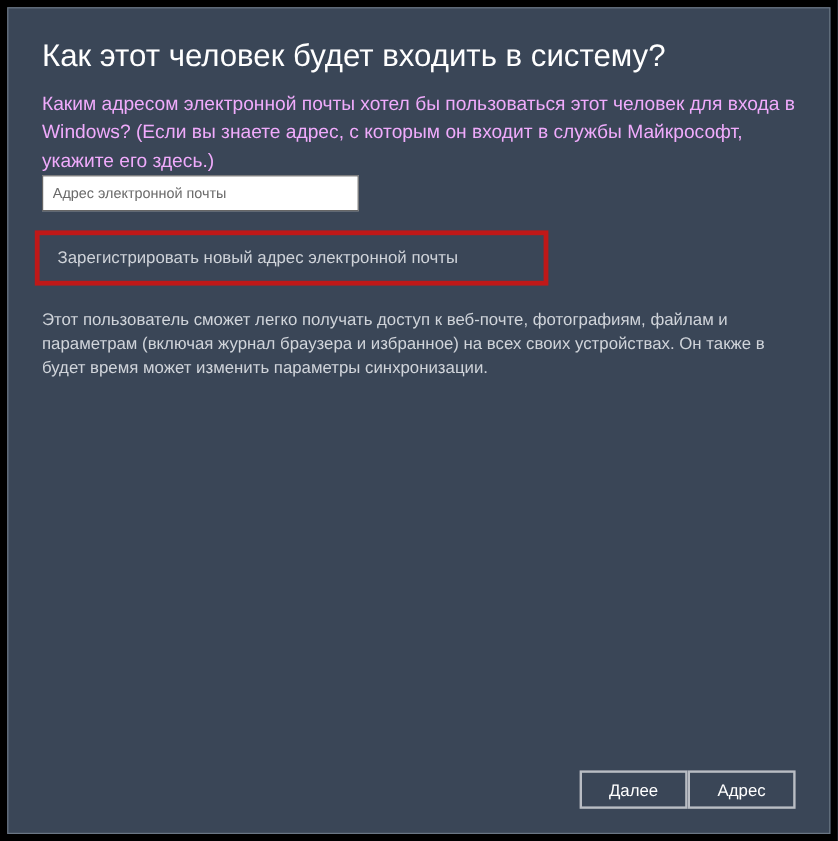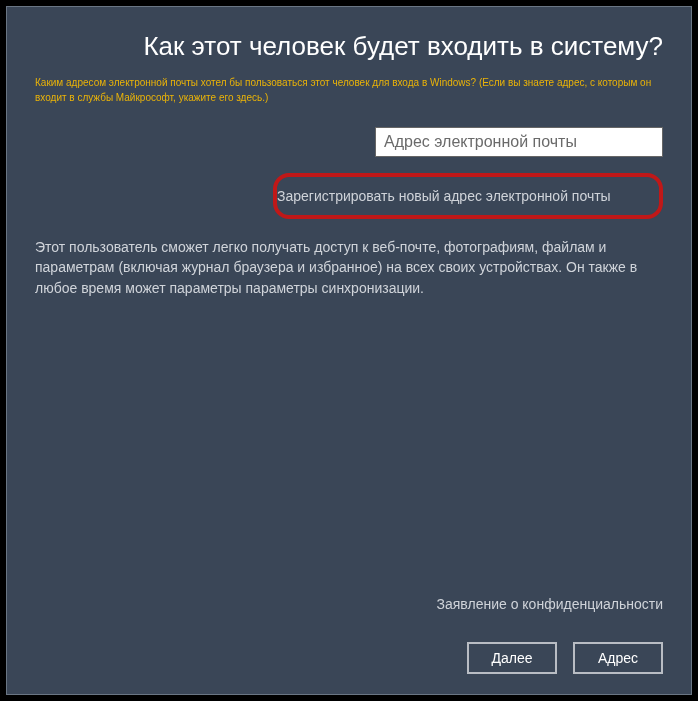--- a/index.html
+++ b/index.html
@@ -1,15 +1,15 @@
 <!DOCTYPE html>
 <html><head>
   <meta charset="utf-8">
   <style>
-    * { margin: 0; padding: 0; box-sizing: border-box; align-items: flex-end; }
+    * { margin: 0; padding: 0; box-sizing: border-box; }
     body {
       width: 698px;
       height: 701px;
       background: #000;
       font-family: "Segoe UI", Tahoma, sans-serif;
       padding: 6px;
     }
     .dialog {
       width: 100%;
       height: 100%;
@@ -21,43 +21,42 @@
       color: #d0d4da;
     }
     .title {
       font-size: 26px;
       font-weight: 400;
       color: #ffffff;
       margin-bottom: 14px;
       line-height: 1.2;
     }
     .subtitle {
-      font-size: 10px;
+      font-size: 16px;
       line-height: 1.45;
-      color: #eab308;
-      margin-bottom: 22px;
+      color: #f0abfc;
     }
     .email-input {
-      width: 288px;
+      width: 264px;
       height: 30px;
       background: #ffffff;
       border: 1px solid #666;
       padding: 4px 8px;
-      font-size: 16px;
+      font-size: 12px;
       color: #555;
       margin-bottom: 16px;
       font-family: inherit;
     }
     .email-input::placeholder { color: #6a6a6a; }
     .register-link-box {
       border: 4px solid #c01818;
-      border-radius: 16px;
-      padding: 10px 0;
+      border-radius: 0;
+      padding: 10px 15px;
       margin: 0 0 18px -6px;
-      width: 390px;
+      width: 428px;
     }
     .register-link {
       font-size: 14px;
       color: #cfd3d9;
       cursor: pointer;
     }
     .info-text {
       font-size: 14px;
       line-height: 1.45;
       color: #d0d4da;
@@ -65,21 +64,20 @@
     .spacer { flex: 1; }
     .link-row {
       font-size: 14px;
       color: #cfd3d9;
       margin-bottom: 20px;
       cursor: pointer;
     }
     .button-row {
       display: flex;
       justify-content: flex-end;
-      gap: 16px;
       margin-top: 10px;
     }
     .btn {
       min-width: 90px;
       height: 32px;
       background: #3a4657;
       border: 2px solid #b9bdc4;
       color: #ffffff;
       font-size: 14px;
       font-family: inherit;
@@ -95,25 +93,24 @@
   <h1 class="title">Как этот человек будет входить в систему?</h1>
 
   <p class="subtitle">Каким адресом электронной почты хотел бы пользоваться этот человек для входа в Windows? (Если вы знаете адрес, с которым он входит в службы Майкрософт, укажите его здесь.)</p>
 
   <input type="text" class="email-input" placeholder="Адрес электронной почты" style="">
 
   <div class="register-link-box">
     <span class="register-link">Зарегистрировать новый адрес электронной почты</span>
   </div>
 
-  <p class="info-text">Этот пользователь сможет легко получать доступ к веб-почте, фотографиям, файлам и параметрам (включая журнал браузера и избранное) на всех своих устройствах. Он также в любое время может параметры параметры синхронизации.</p>
+  <p class="info-text">Этот пользователь сможет легко получать доступ к веб-почте, фотографиям, файлам и параметрам (включая журнал браузера и избранное) на всех своих устройствах. Он также в будет время может изменить параметры синхронизации.</p>
 
   <div class="spacer"></div>
 
-  <div class="link-row">Заявление о конфиденциальности</div>
 
 
   <div class="button-row">
     <button class="btn">Далее</button>
     <button class="btn">Адрес</button>
   </div>
 
 </div>
 
 </body></html>

